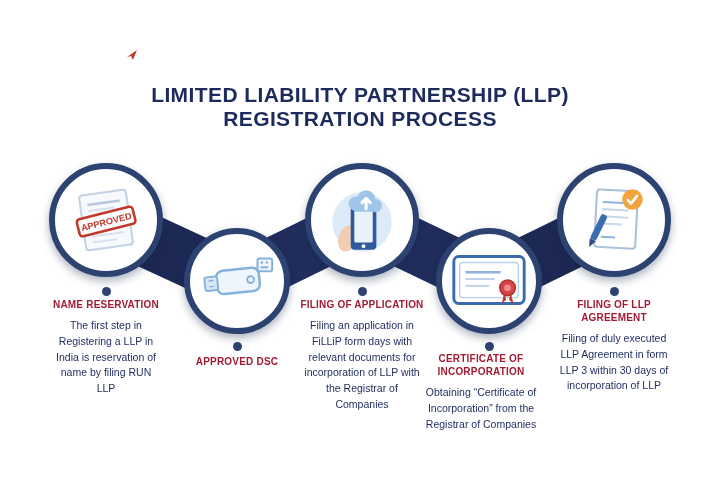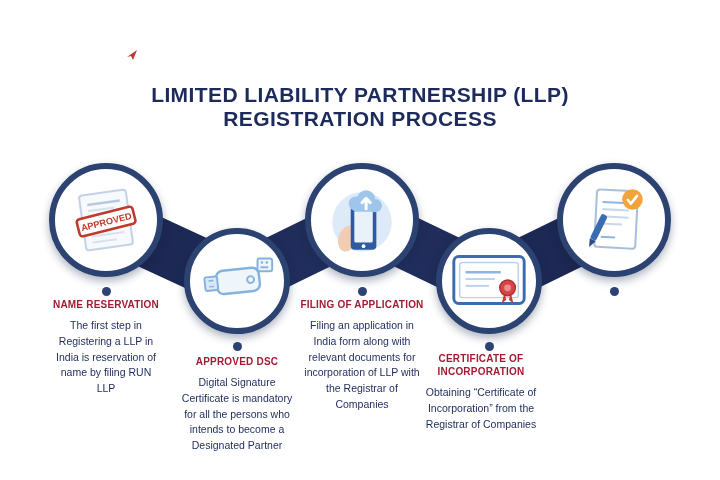--- a/index.html
+++ b/index.html
@@ -151,27 +151,30 @@
   <div class="dot d4"></div>
   <div class="dot d5"></div>
 
   <div class="step s1">
     <div class="step-title">NAME RESERVATION</div>
     <div class="step-desc">The first step in Registering a LLP in India is reservation of name by filing RUN LLP</div>
   </div>
 
   <div class="step s2">
     <div class="step-title">APPROVED DSC</div>
-    <div class="step-desc">Digital Signature Certificate is mandatory for all the persons who intends to become a Designated Partner</div>
   </div>
 
   <div class="step s3">
     <div class="step-title">FILING OF APPLICATION</div>
-    <div class="step-desc">Filing an application in India form along with relevant documents for incorporation of LLP with the Registrar of Companies</div>
+    <div class="step-desc">Filing an application in FiLLiP form days with relevant documents for incorporation of LLP with the Registrar of Companies</div>
   </div>
 
   <div class="step s4">
     <div class="step-title">CERTIFICATE OF INCORPORATION</div>
     <div class="step-desc">Obtaining “Certificate of Incorporation” from the Registrar of Companies</div>
   </div>
 
+  <div class="step s5">
+    <div class="step-title">FILING OF LLP AGREEMENT</div>
+    <div class="step-desc">Filing of duly executed LLP Agreement in form LLP 3 within 30 days of incorporation of LLP</div>
+  </div>
 
 </div>
 
 </body></html>

